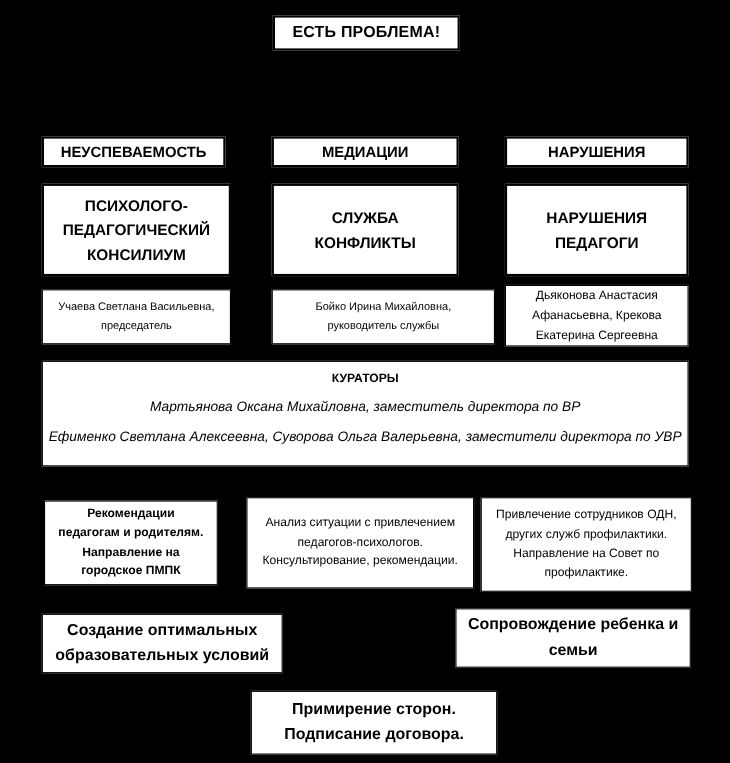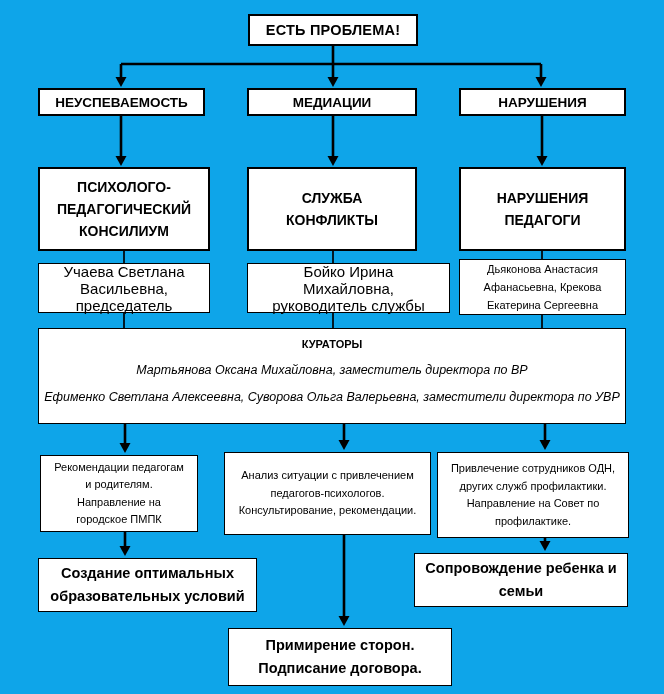--- a/index.html
+++ b/index.html
@@ -1,31 +1,31 @@
 <!DOCTYPE html>
 <html><head>
 <meta charset="utf-8">
 <style>
   html,body { margin:0; padding:0; background:#ffffff; }
   .stage {
-    position:relative; width:664px; height:694px; background:#0ea5e9;
+    position:relative; width:664px; height:694px; background:#000000;
     font-family:"Liberation Sans", sans-serif; color:#000; overflow:hidden;
   }
   .connectors { position:absolute; left:0; top:0; width:664px; height:694px; z-index:1; }
   .box {
     position:absolute; box-sizing:border-box; background:#ffffff;
     border:2px solid #000; display:flex; flex-direction:column;
     align-items:center; justify-content:center; text-align:center; z-index:2;
   }
   .thin  { border-width:1px; }
   .mid   { border-width:1.5px; }
   .b-title   { font-size:14.5px; font-weight:bold; letter-spacing:.2px; }
-  .b-cat     { font-size:13.5px; font-weight:bold; }
+  .b-cat     { font-size:13.5px; font-weight:bold;margin-top:36px; }
   .b-unit    { font-size:14px; font-weight:bold; line-height:22px; }
-  .b-person  { font-size:15px; line-height:17px; padding:4px 8px;text-align:center; }
+  .b-person  { font-size:10px; line-height:17px; padding:4px 8px;text-align:center; }
   .b-person3 { font-size:11px; line-height:18px; padding:4px 10px; }
   .b-action  { font-size:11px; line-height:17.5px; padding:6px 10px; }
   .b-outcome { font-size:14.5px; font-weight:bold; line-height:23px; }
   .curators-box { justify-content:flex-start; padding-top:9px; }
   .cur-title { font-size:11px; font-weight:bold; }
   .cur-line  { font-size:12.5px; margin-top:13px;font-style:italic; }
 </style>
 </head>
 <body>
 
@@ -110,21 +110,21 @@
   <div class="box thin b-person3" style="left:459px; top:259px; width:167px; height:56px;">
     <span>Дьяконова Анастасия Афанасьевна, Крекова Екатерина Сергеевна</span>
   </div>
 
   <div class="box mid curators-box" style="left:38px; top:328px; width:588px; height:96px;">
     <div class="cur-title">КУРАТОРЫ</div>
     <div class="cur-line">Мартьянова Оксана Михайловна, заместитель директора по ВР</div>
     <div class="cur-line">Ефименко Светлана Алексеевна, Суворова Ольга Валерьевна, заместители директора по УВР</div>
   </div>
 
-  <div class="box thin b-action" style="left:40px; top:455px; width:158px; height:77px;">
+  <div class="box thin b-action" style="left:40px; top:455px; width:158px; height:77px;font-weight:bold;">
     <span>Рекомендации педагогам и родителям. Направление на городское ПМПК</span>
   </div>
   <div class="box thin b-action" style="left:224px; top:452px; width:207px; height:83px;">
     <span>Анализ ситуации с привлечением педагогов-психологов. Консультирование, рекомендации.</span>
   </div>
   <div class="box thin b-action" style="left:437px; top:452px; width:192px; height:86px;">
     <span>Привлечение сотрудников ОДН, других служб профилактики. Направление на Совет по профилактике.</span>
   </div>
 
   <div class="box mid b-outcome" style="left:38px; top:558px; width:219px; height:54px;">

